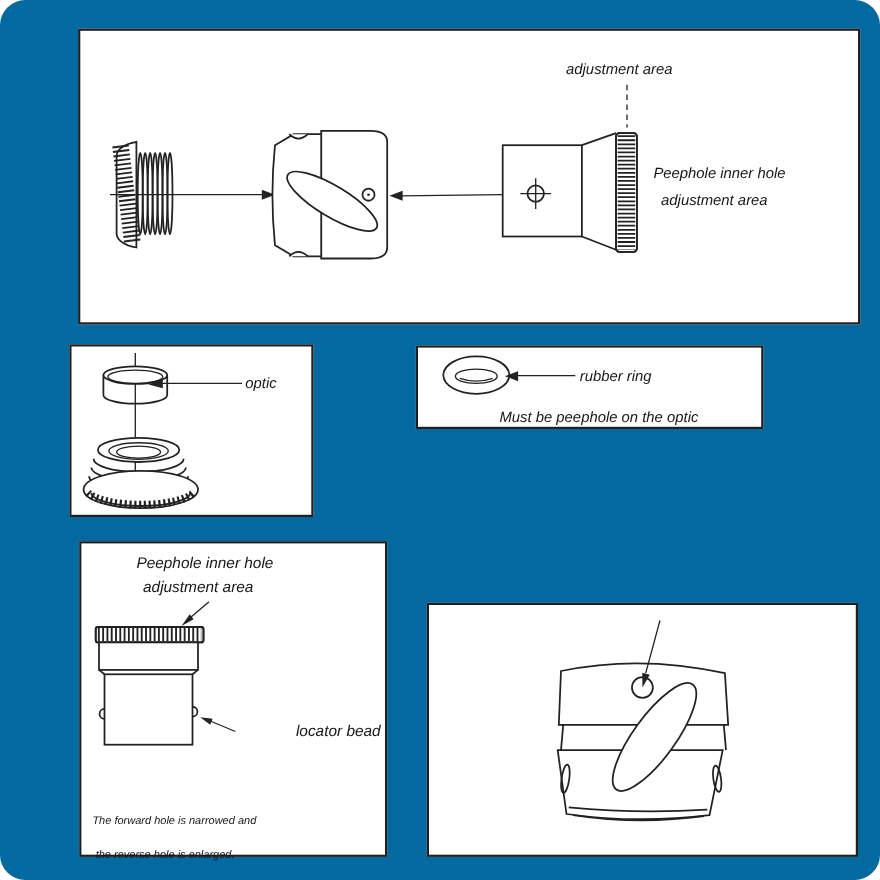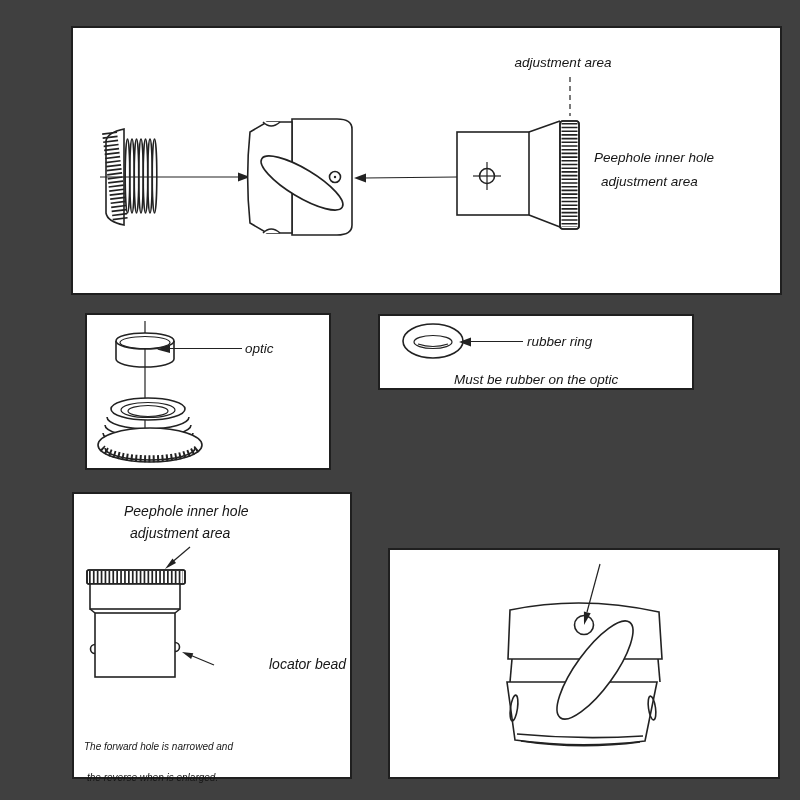--- a/index.html
+++ b/index.html
@@ -1,17 +1,17 @@
 <!DOCTYPE html>
 <html><head>
 <meta charset="utf-8">
 <style>
   html,body{margin:0;padding:0;background:#ffffff;width:800px;height:800px;
     font-family:"Liberation Sans",sans-serif;color:#1f1f1f;}
-  .page{position:relative;width:800px;height:800px;background:#404040;overflow:hidden;}
+  .page{position:relative;width:800px;height:800px;background:#0369a1;overflow:hidden;border-radius:23px;}
   .panel{position:absolute;border:2px solid #1f1f1f;background:#fff;box-sizing:border-box;}
   .lbl{position:absolute;font-style:italic;white-space:nowrap;color:#161616;}
   .lbl-sm{font-size:13.5px;}
   .lbl-md{font-size:14px;}
   .cap{font-size:10px;margin-top:24px;}
   .narrow{font-size:16px;transform:scaleX(0.8);transform-origin:left center;}
   svg{position:absolute;left:0;top:0;}
   .ln{stroke:#222;stroke-width:1.6;fill:none;}
   .fw{stroke:#222;stroke-width:1.6;fill:#fff;}
   .thin{stroke:#222;stroke-width:1.2;fill:none;}
@@ -67,21 +67,21 @@
         <line x1="496.5" y1="95" x2="496.5" y2="199" stroke="#222" stroke-width="16" stroke-dasharray="1.6,2.1"></line>
         <rect class="ln" x="487" y="93" width="19" height="108" rx="3"></rect>
         <line class="thin" x1="497" y1="49" x2="497" y2="88" stroke-dasharray="5,4"></line>
       </g>
     </svg>
     <div class="lbl lbl-sm" style="left:430px;top:27px;width:120px;text-align:center;">adjustment area</div>
     <div class="lbl lbl-sm" style="left:521px;top:122px;">Peephole inner hole</div>
     <div class="lbl lbl-sm" style="left:528px;top:146px;">adjustment area</div>
   </div>
 
-  <div class="panel" style="left:85px;top:313px;width:246px;height:157px;">
+  <div class="panel" style="left:63px;top:313px;width:222px;height:157px;">
     <svg width="218" height="153" viewBox="0 0 218 153">
       <line class="thin" x1="58" y1="6" x2="58" y2="141"></line>
 
       <g>
         <line class="ln" x1="29" y1="26" x2="29" y2="44"></line>
         <line class="ln" x1="87" y1="26" x2="87" y2="44"></line>
         <path class="ln" d="M 29,44 A 29 8 0 0 0 87,44"></path>
         <ellipse class="fw" cx="58" cy="26" rx="29" ry="8"></ellipse>
         <ellipse class="thin" cx="58" cy="27.5" rx="25" ry="6" fill="none"></ellipse>
       </g>
@@ -110,21 +110,21 @@
     <svg width="270" height="72" viewBox="0 0 270 72">
       <ellipse class="fw" cx="53" cy="25" rx="30" ry="17"></ellipse>
       <ellipse class="thin" cx="53" cy="26" rx="19" ry="6.5" fill="none"></ellipse>
       <path class="thin" d="M 38,28 Q 53,33 68,28"></path>
       <g>
         <line class="thin" x1="90" y1="25.5" x2="143" y2="25.5"></line>
         <polygon class="solid" points="79,26 91,21.5 91,30.5"></polygon>
       </g>
     </svg>
     <div class="lbl lbl-sm" style="left:147px;top:18px;">rubber ring</div>
-    <div class="lbl lbl-sm" style="left:74px;top:56px;">Must be rubber on the optic</div>
+    <div class="lbl lbl-sm" style="left:74px;top:56px;">Must be peephole on the optic</div>
   </div>
 
 
   <div class="panel" style="left:388px;top:548px;width:392px;height:231px;">
     <svg width="388" height="227" viewBox="0 0 388 227">
       <g>
 
         <path class="fw" d="M 120,60 Q 192,45 269,62 L 272,109 L 118,109 Z"></path>
 
         <line class="ln" x1="122" y1="109" x2="120" y2="132"></line>
@@ -169,16 +169,16 @@
       </g>
       <g>
         <line class="thin" x1="140" y1="171" x2="116" y2="161"></line>
         <polygon class="solid" points="108,158 117.1,164.9 119.3,159.3"></polygon>
       </g>
     </svg>
     <div class="lbl lbl-md" style="left:50px;top:9px;">Peephole inner hole</div>
     <div class="lbl lbl-md" style="left:56px;top:31px;">adjustment area</div>
     <div class="lbl lbl-md" style="left:150px;top:162px;margin-left:45px;">locator bead</div>
     <div class="lbl cap" style="left:10px;top:223px;">The forward hole is narrowed and</div>
-    <div class="lbl cap" style="left:13px;top:254px;">the reverse when is enlarged.</div>
+    <div class="lbl cap" style="left:13px;top:254px;">the reverse hole is enlarged.</div>
   </div>
 
 </div>
 
 </body></html>

